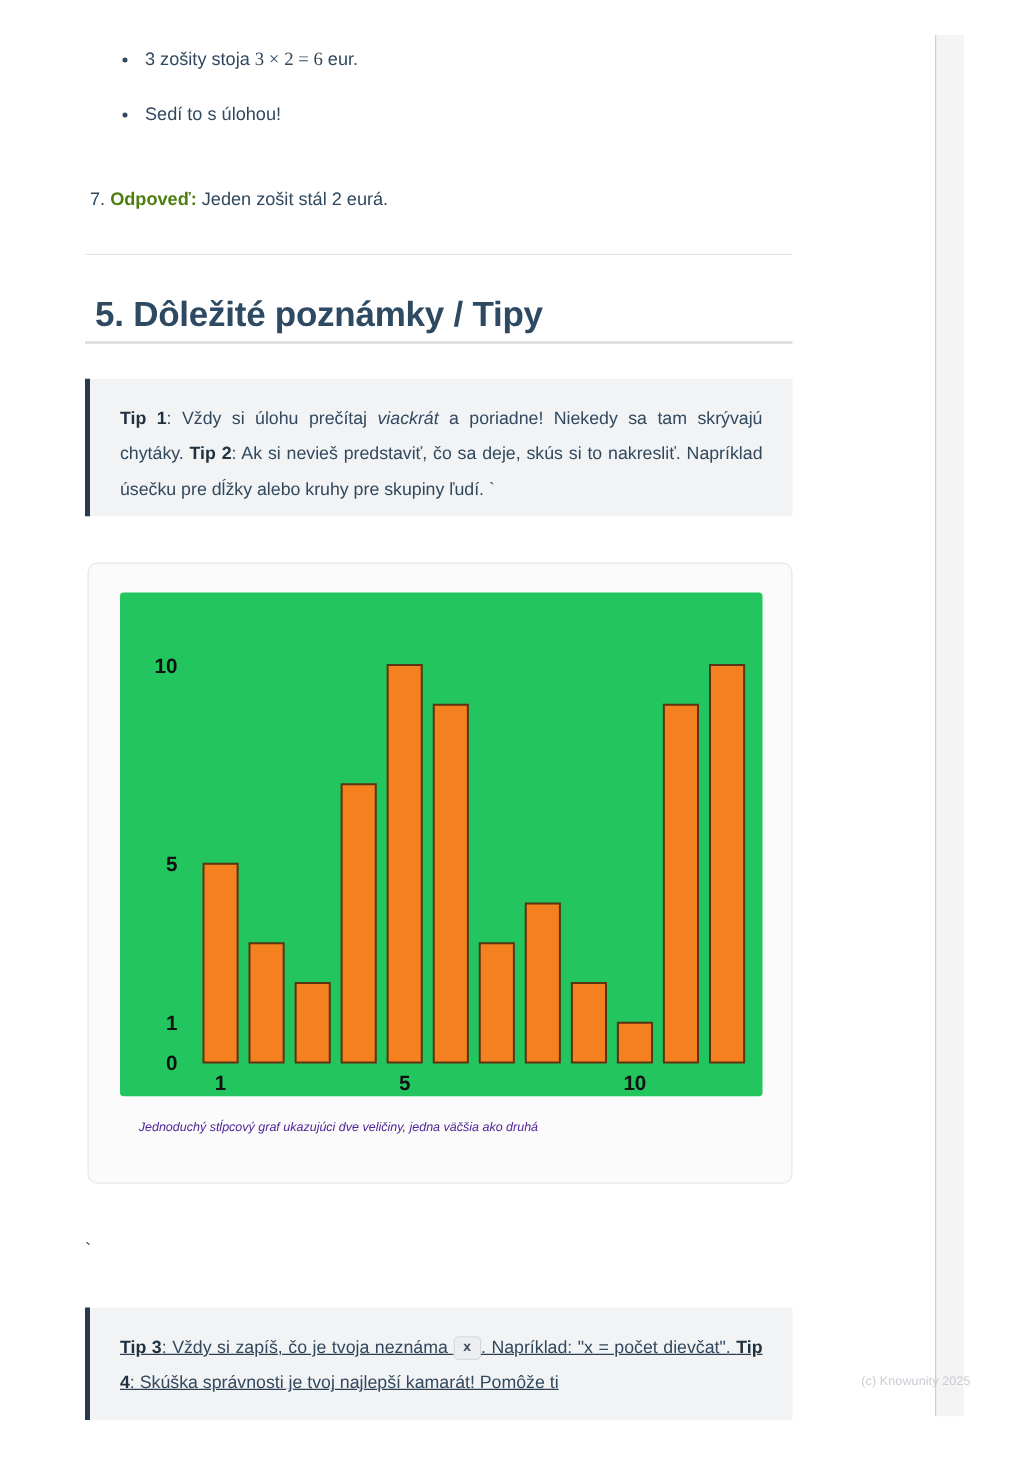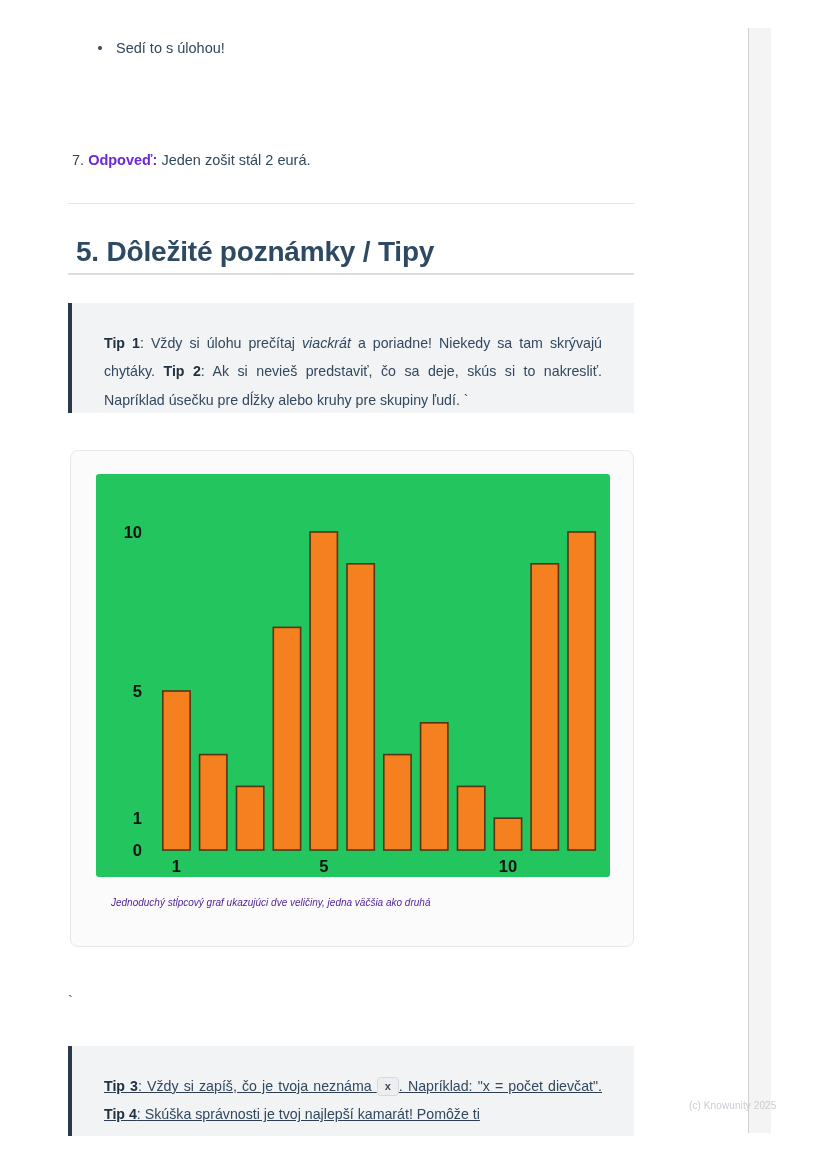--- a/index.html
+++ b/index.html
@@ -80,21 +80,21 @@
   
   .answer {
     position: absolute;
     left: 72px; top: 150px;
     width: 560px;
     font-size: 14.5px;
     line-height: 1.45;
     color: #31485e;
   }
   .answer .num { color:#31485e; }
-  .answer b { font-weight: 700; color:#6d28d9; }
+  .answer b { font-weight: 700; color:#4d7c0f; }
 
   
   .rule-top {
     position: absolute;
     left: 68px; top: 203px;
     width: 566px; height: 1px;
     background: #e3e6e8;
   }
 
   
@@ -115,21 +115,21 @@
   }
 
   
   .callout {
     position: absolute;
     background: #f2f3f5;
     border-left: 4px solid #2b3a4a;
     padding: 18px 24px 16px 24px;
   }
   .callout p {
-    margin: 8px;
+    margin: 0;
     font-size: 14.2px;
     line-height: 2.0;
     color: #31485e;
     text-align: justify;
     text-align-last: left;
   }
   .callout b { font-weight: 700; color:#22313f; }
   .callout i { font-style: italic; }
 
   #callout-1 { left: 68px; top: 303px; width: 566px; height: 110px; }
@@ -187,20 +187,21 @@
     color: #31485e;
     font-family: "Liberation Sans", sans-serif;
   }
 </style>
 </head>
 <body>
 
 <div class="page">
 
   <ul class="bullets">
+    <li><span>3 zošity stoja </span><span class="mathv">3 × 2 = 6</span><span> eur.</span></li>
     <li><span>Sedí to s úlohou!</span></li>
   </ul>
 
   <div class="answer">
     <span class="num">7. </span><b>Odpoveď:</b><span> Jeden zošit stál 2 eurá.</span>
   </div>
 
   <div class="rule-top"></div>
 
   <h2 class="h2">5. Dôležité poznámky / Tipy</h2>

